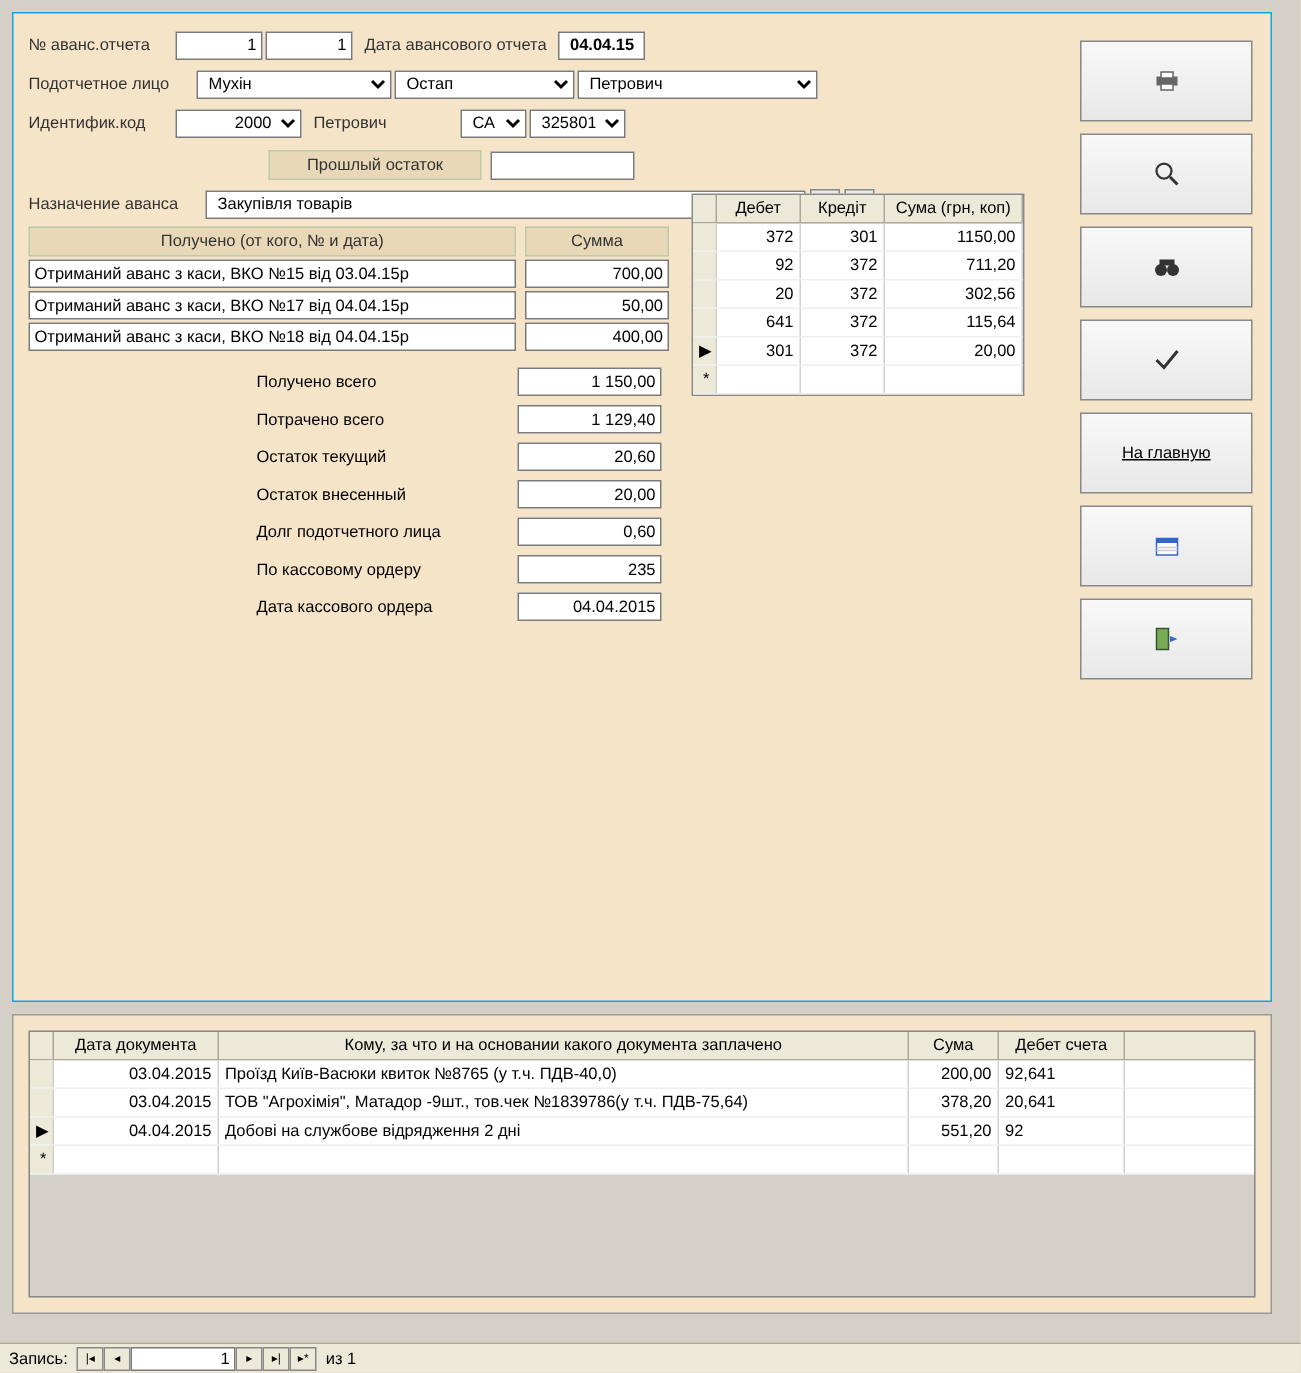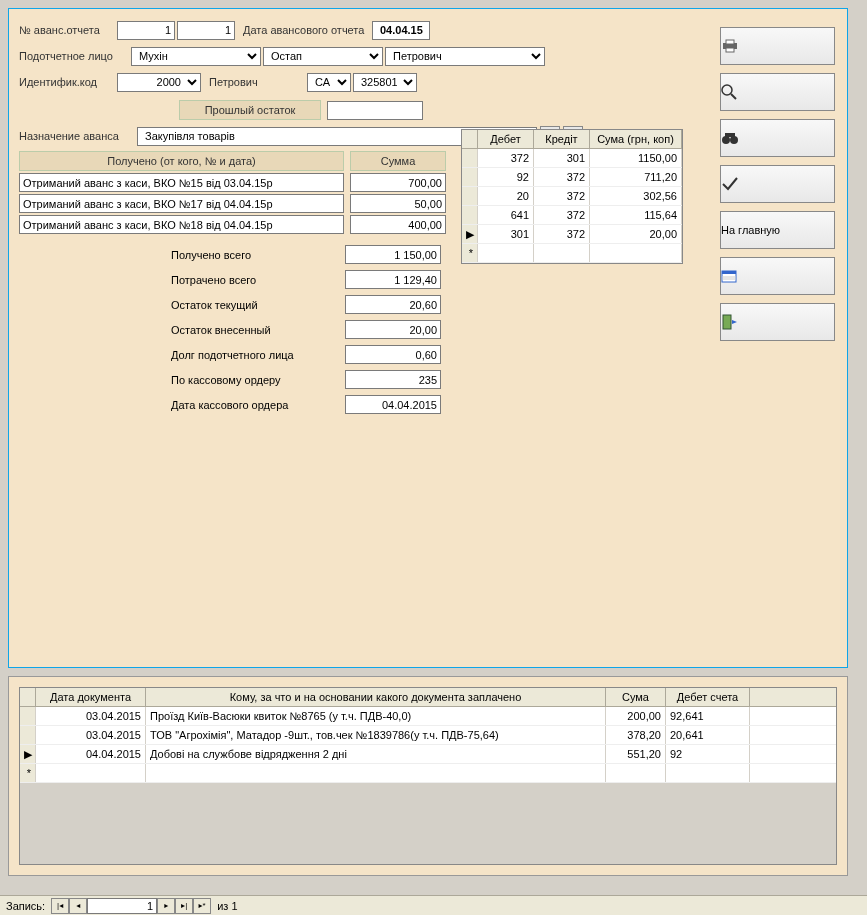--- a/index.html
+++ b/index.html
@@ -1,20 +1,20 @@
 <!DOCTYPE html>
 <html><head>
 <meta charset="utf-8">
 <style>
 * { box-sizing: border-box; font-family: Tahoma, Arial, sans-serif; font-size: 11px; }
 body { margin: 0; background: #d4d0c8; width: 867px; height: 915px; overflow: hidden; }
 .main-panel { background: #f5e4c8; border: 1px solid #0ea5e9; width: 840px; height: 660px; margin: 8px; position: relative; padding: 10px; }
 .form-area { position: absolute; left: 10px; top: 10px; width: 680px; }
 .side-buttons { position: absolute; right: 12px; top: 18px; width: 115px; display: flex; flex-direction: column; gap: 8px; }
-.side-btn { height: 38px; background: linear-gradient(#f8f8f8,#e8e8e8); border: 1px solid #888; display: flex; align-items: center; justify-content: flex-start; cursor: pointer; font-size: 11px; }
+.side-btn { height: 54px; background: linear-gradient(#f8f8f8,#e8e8e8); border: 1px solid #888; display: flex; align-items: center; justify-content: center; cursor: pointer; font-size: 11px; text-decoration: underline; }
 .row { display: flex; align-items: center; margin-bottom: 4px; height: 22px; }
 .row label { color: #333; }
 input.txt, select.sel { background: #fff; border: 1px solid #7a7a7a; height: 19px; padding: 1px 3px; font-size: 11px; }
 input.num { text-align: right; }
 .small-btn { width: 20px; height: 20px; background: #e8e8e8; border: 1px solid #888; display: inline-flex; align-items: center; justify-content: center; cursor: pointer; margin-left: 3px; }
 .section-header { background: #e8d8b8; border: 1px solid #bca; padding: 3px 6px; font-size: 11px; color: #333; }
 .hdr-flex { display: flex; }
 .received-row { display: flex; margin-top: 2px; }
 .received-row input { border: 1px solid #7a7a7a; height: 19px; padding: 1px 3px; }
 .summary-row { display: flex; align-items: center; height: 25px; }

